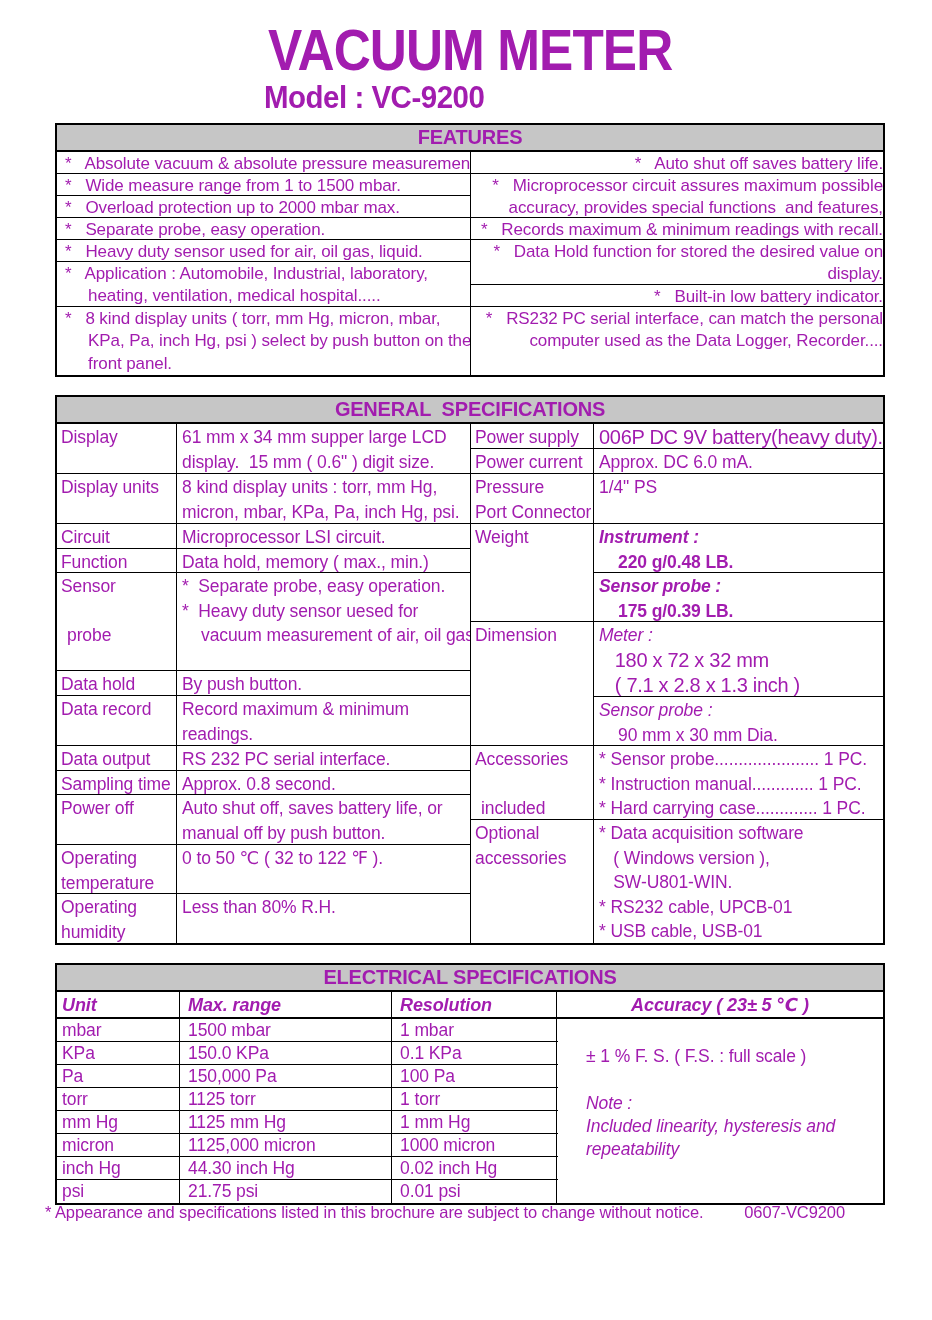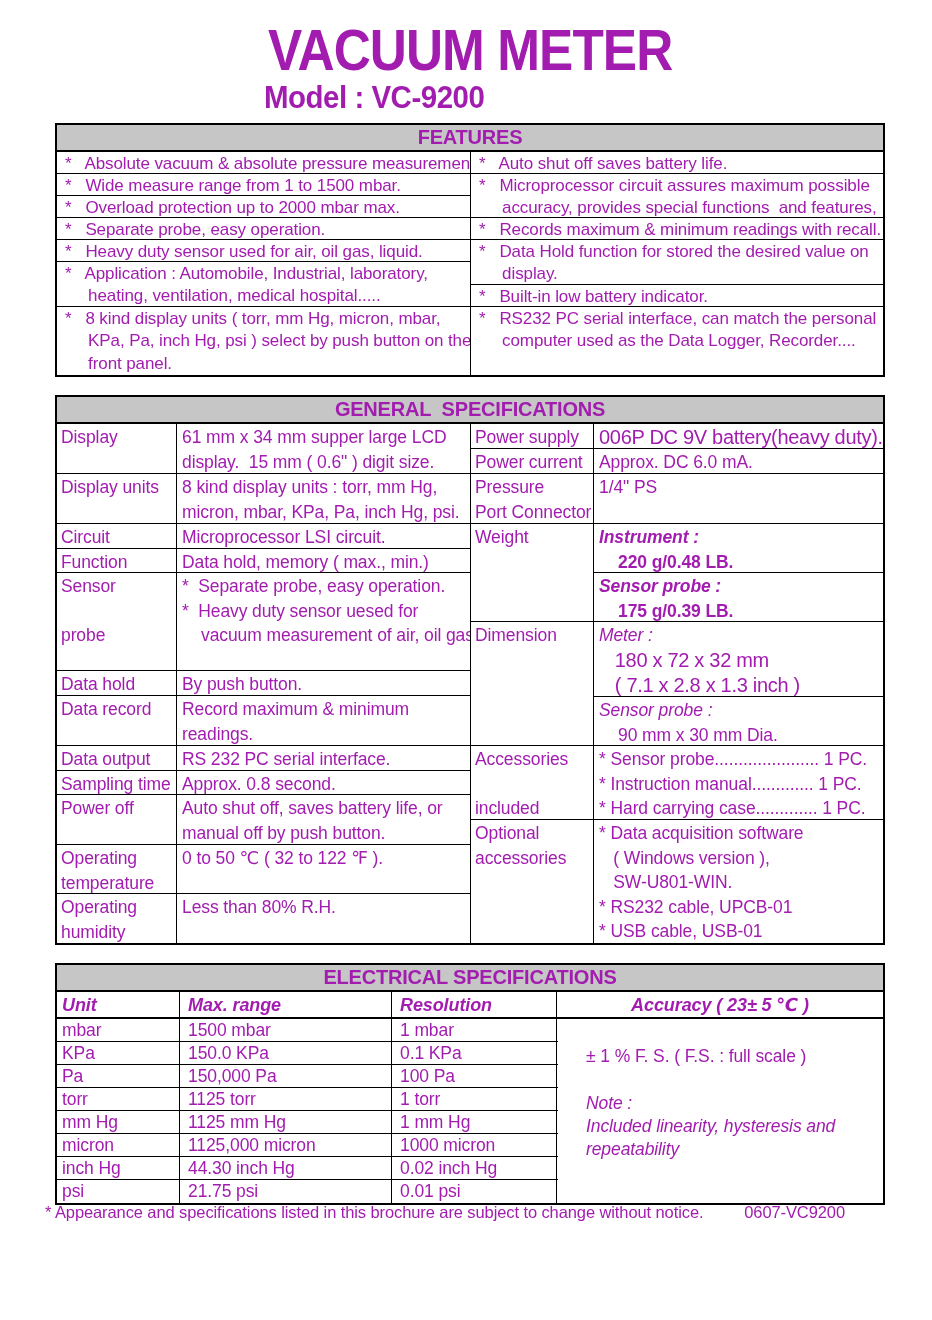--- a/index.html
+++ b/index.html
@@ -21,39 +21,39 @@
 
   
   .tbl { position:absolute; left:55px; width:830px; border:2px solid #000; background:#fff; }
   .band { height:27px; background:#c6c6c6; border-bottom:2px solid #000; text-align:center;
           font-weight:bold; font-size:20px; line-height:25px; white-space:pre; letter-spacing:-0.2px;}
 
   
   #features { top:123px; }
   .fbody { display:flex; }
   .fcol { width:413px; }
-  .fcol.rightcol { width:413px; border-left:1px solid #000; }
+  .fcol.rightcol { width:413px; border-left:1px solid #000;text-align:right; }
   .frow { border-bottom:1px solid #000; padding:1px 0 0 8px; overflow:hidden; }
   .frow.last { border-bottom:none; }
 
   
   #general { top:395px; }
   .gbody { display:flex; }
   .ghalf { width:413px; }
   .ghalf.rightcol { width:413px; border-left:1px solid #000; }
   .grow { display:flex; border-bottom:1px solid #000; overflow:hidden; }
   .grow.last { border-bottom:none; }
   .glabel { width:120px; border-right:1px solid #000; padding:1px 2px 0 4px; overflow:hidden; }
   .ghalf.rightcol .glabel { width:123px; }
   .gvalue { flex:1; padding:1px 0 0 5px; overflow:hidden; }
   .ghalf .ln { line-height:24.5px; font-size:17.5px; }
   .ghalf .ln.big { font-size:20px; line-height:25px; }
   .seg { border-bottom:1px solid #000; }
   .seg.noline { border-bottom:none; }
-  .gap-top { margin-top:24.5px; }
+  .gap-top { margin-top:24.5px;margin-left:6px; }
 
   
   #electrical { top:963px; }
   .eheader { display:flex; height:27px; border-bottom:2px solid #000; font-weight:bold;
              font-style:italic; font-size:18px; }
   .eheader .ec { line-height:24px; }
   .ec { white-space:pre; overflow:hidden; }
   .ec1 { width:123px; border-right:1px solid #000; padding:1px 0 0 5px; }
   .ec2 { width:212px; border-right:1px solid #000; padding:1px 0 0 8px; }
   .ec3 { width:165px; border-right:1px solid #000; padding:1px 0 0 8px; }

